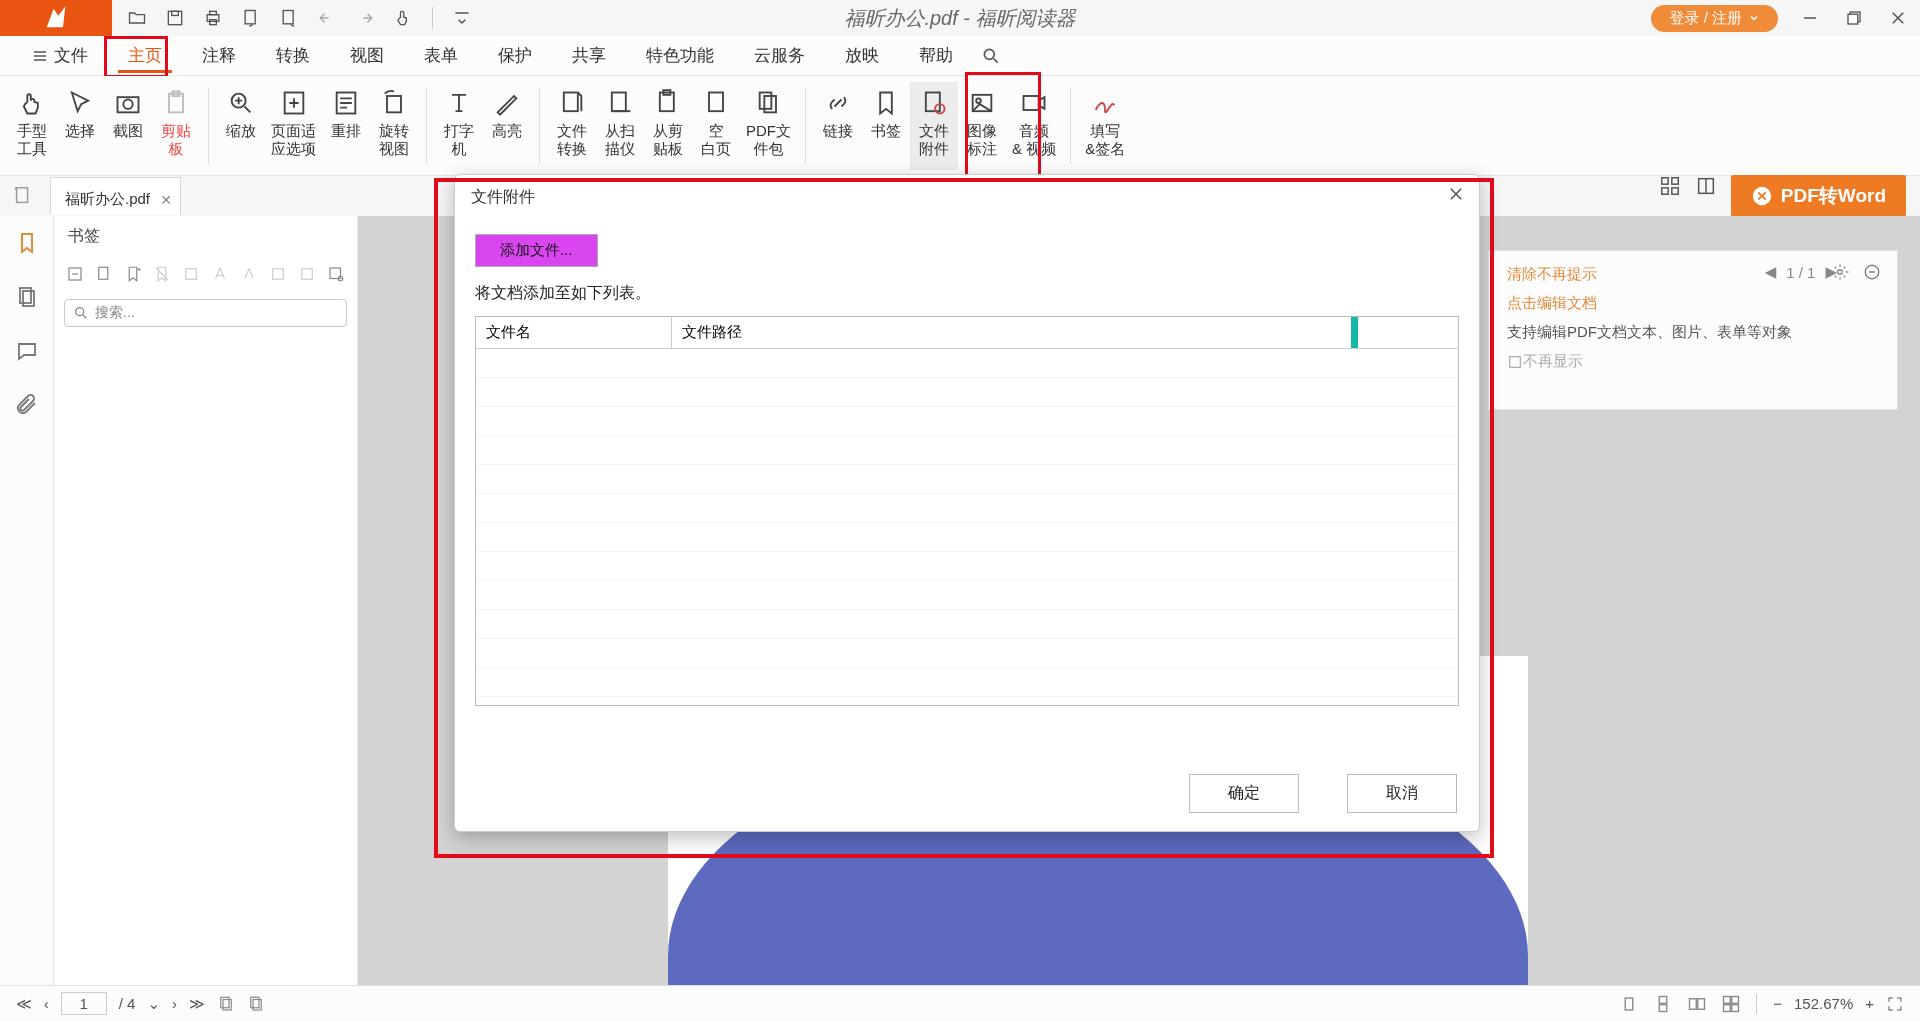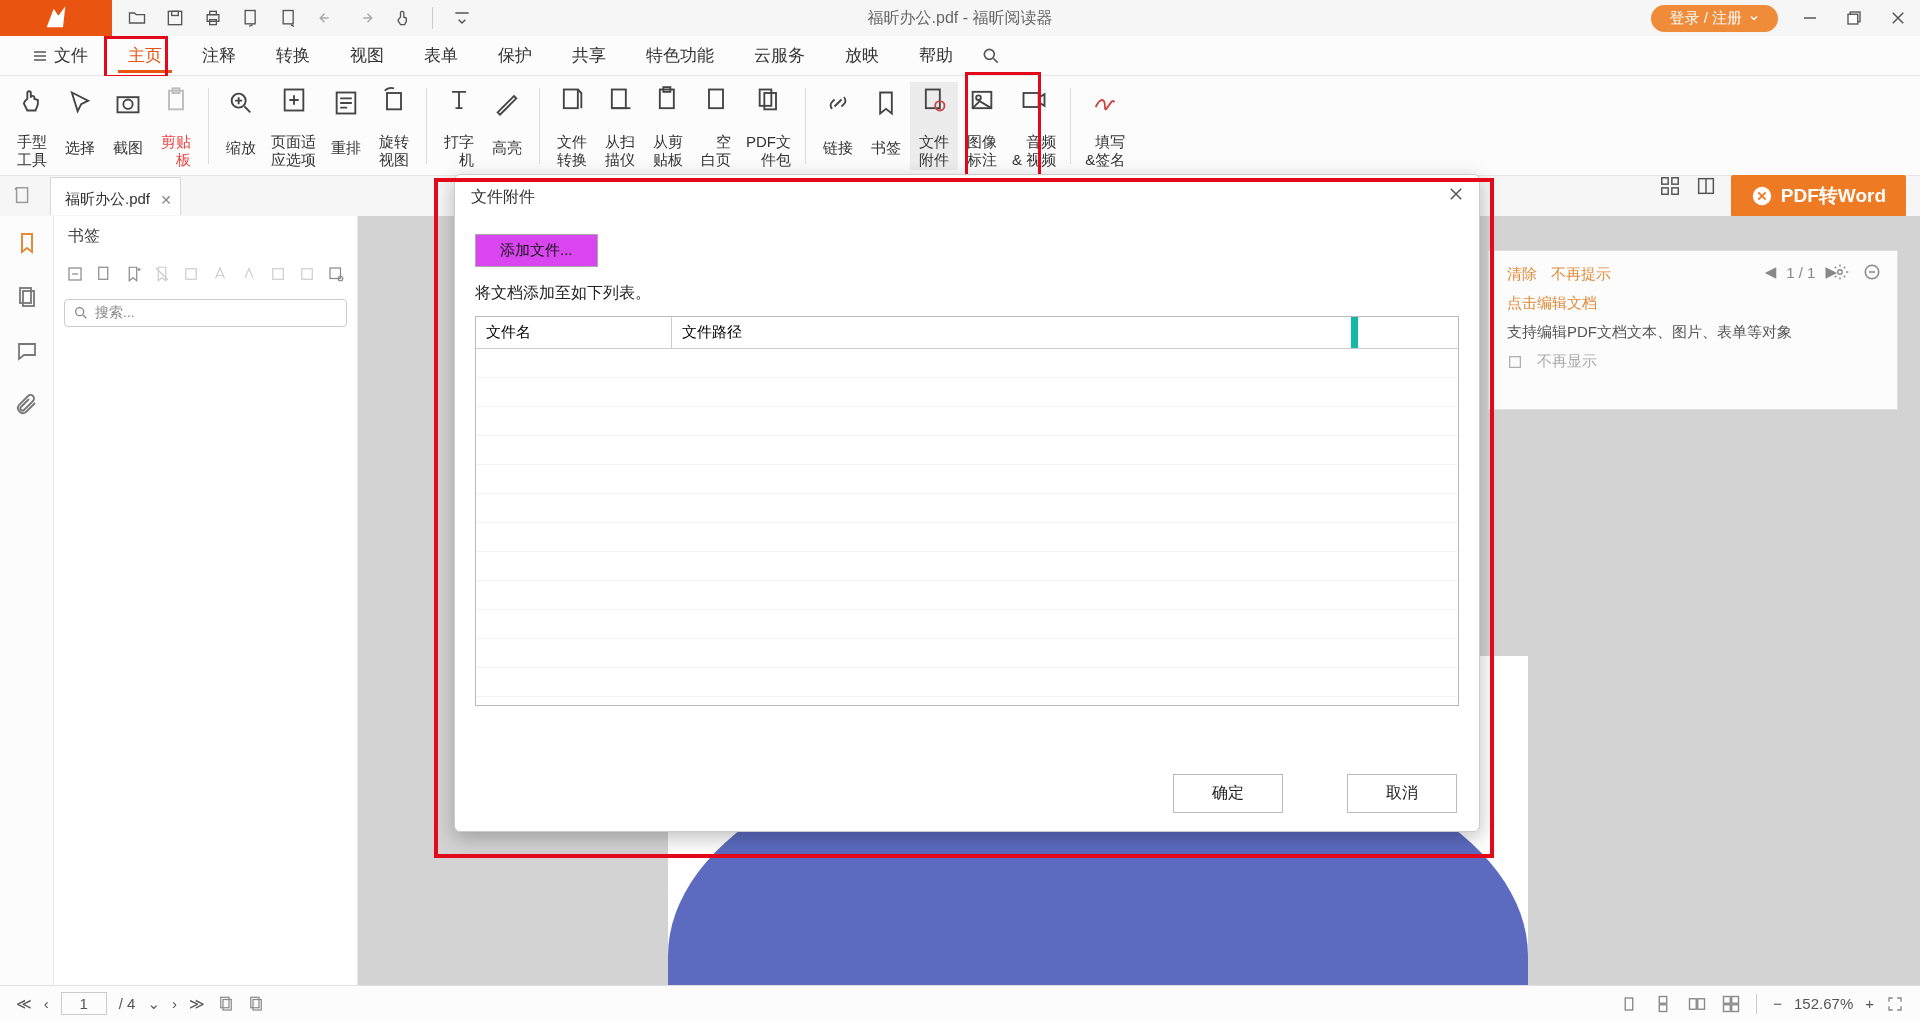--- a/index.html
+++ b/index.html
@@ -5,39 +5,39 @@
 * { margin: 0; padding: 0; box-sizing: border-box; font-family: "Microsoft YaHei", sans-serif; }
 body { width: 1920px; height: 1021px; background: #f5f5f5; overflow: hidden; position: relative; }
 
 
 .titlebar { height: 36px; background: #f6f6f6; display: flex; align-items: center; position: relative; }
 .app-logo { width: 112px; height: 36px; background: #e95411; display: flex; align-items: center; justify-content: center; }
 .app-logo svg { width: 28px; height: 28px; }
 .qat { display: flex; align-items: center; gap: 12px; padding-left: 12px; }
 .qat-icon { width: 26px; height: 26px; display: flex; align-items: center; justify-content: center; color: #555; }
 .qat-sep { width: 1px; height: 22px; background: #ccc; margin: 0 4px; }
-.titlebar-title { position: absolute; left: 50%; transform: translateX(-50%); color: #666; font-size: 16px; }
+.titlebar-title { position: absolute; left: 50%; transform: translateX(-50%); color: #666; font-size: 20px; font-style: italic; }
 .titlebar-right { position: absolute; right: 10px; display: flex; align-items: center; gap: 20px; }
 .login-btn { background: #f08b3a; color: #fff; border-radius: 16px; padding: 4px 18px; font-size: 15px; display: flex; align-items: center; gap: 6px; }
 .win-ctrl { width: 24px; height: 24px; color: #555; display: flex; align-items: center; justify-content: center; }
 
 
 .menubar { height: 40px; background: #fcfcfc; display: flex; align-items: center; padding-left: 12px; gap: 0; border-bottom: 1px solid #e6e6e6; }
 .menu-item, .menu-file { padding: 8px 20px; font-size: 17px; color: #333; position: relative; }
 .menu-file { display: flex; align-items: center; gap: 6px; }
 .menu-item.active { color: #e95411; }
 .menu-item.active::after { content: ""; position: absolute; left: 10px; right: 10px; bottom: 2px; height: 3px; background: #e95411; }
 .menu-highlight-box { position: absolute; border: 3px solid #e20a1a; pointer-events: none; }
 .menu-search { margin-left: 8px; color: #555; display: flex; }
 
 
 .ribbon { height: 100px; background: #fcfcfc; display: flex; align-items: center; padding: 6px 8px; border-bottom: 1px solid #e6e6e6; position: relative; }
 .ribbon-btn { display: flex; flex-direction: column; align-items: center; justify-content: flex-start; padding: 4px 6px; min-width: 48px; height: 88px; }
 .ribbon-icon { width: 34px; height: 34px; margin-bottom: 2px; display: flex; align-items: center; justify-content: center; color: #444; }
-.ribbon-label { font-size: 15px; color: #333; text-align: right; line-height: 1.2; white-space: pre; margin-top: 17px; }
+.ribbon-label { font-size: 15px; color: #333; text-align: center; line-height: 1.2; white-space: pre; }
 .ribbon-sep { width: 1px; height: 76px; background: #ddd; margin: 0 8px; }
 .ribbon-btn.highlighted { background: #ececec; }
 .ribbon-highlight-box { position: absolute; border: 3px solid #e20a1a; pointer-events: none; }
 
 
 .doctabbar { height: 40px; background: #f6f6f6; display: flex; align-items: center; padding-left: 50px; position: relative; }
 .doctab { background: #fff; border: 1px solid #d8d8d8; border-bottom: none; padding: 12px 30px 6px 14px; font-size: 15px; color: #333; position: relative; display: flex; align-items: center; }
 .doctab-close { position: absolute; right: 8px; color: #888; font-size: 14px; }
 .create-icon { position: absolute; left: 12px; color: #999; }
 .doctabbar-right { position: absolute; right: 14px; display: flex; gap: 14px; }
@@ -53,40 +53,40 @@
 .sidepanel-title { padding: 10px 14px; font-size: 16px; color: #444; }
 .sidepanel-tools { display: flex; gap: 8px; padding: 4px 10px; }
 .sp-tool { width: 26px; height: 26px; color: #888; display: flex; align-items: center; justify-content: center; }
 .sp-search { margin: 8px 10px; border: 1px solid #ccc; border-radius: 4px; padding: 4px 8px; display: flex; align-items: center; gap: 6px; color: #888; font-size: 14px; }
 
 .canvas-wrap { flex: 1; background: #d3d3d3; position: relative; overflow: hidden; }
 .page-img { position: absolute; left: 310px; top: 440px; width: 860px; height: 480px; background: #fff; }
 .page-blob { position: absolute; left: 310px; top: 520px; width: 860px; height: 400px; background: #5c6bc0; border-radius: 400px 400px 0 0 / 220px 220px 0 0; }
 
 .info-strip { position: absolute; top: 34px; right: 22px; width: 410px; height: 160px; background: #fcfcfc; border: 1px solid #e0e0e0; padding: 14px 18px; font-size: 15px; color: #555; }
-.info-row { display: flex; align-items: center; gap: 14px; margin-bottom: 10px; }
+.info-row { display: flex; align-items: center; margin-bottom: 10px; }
 .info-links { color: #e28b3a; }
 .info-nav { position: absolute; top: 12px; right: 60px; display: flex; align-items: center; gap: 10px; color: #888; }
 .info-gear { position: absolute; top: 12px; right: 16px; display: flex; gap: 14px; color: #888; }
 
 
 .dialog-area-highlight { position: absolute; left: 434px; top: 178px; width: 1060px; height: 680px; border: 4px solid #e20a1a; pointer-events: none; z-index: 30; }
 .dialog { position: absolute; left: 454px; top: 174px; width: 1026px; height: 658px; background: #fff; border: 1px solid #ccc; border-radius: 6px; box-shadow: 0 6px 20px rgba(0,0,0,.25); z-index: 25; display: flex; flex-direction: column; }
 .dialog-head { padding: 12px 16px; font-size: 16px; color: #333; position: relative; }
 .dialog-close { position: absolute; right: 14px; top: 10px; color: #555; }
 .dialog-body { padding: 14px 20px; flex: 1; }
 .dialog-addbtn { border: 1px solid #aaa; padding: 6px 24px; font-size: 15px; color: #111; background: #d946ef; }
 .dialog-hint { margin-top: 16px; font-size: 16px; color: #222; }
 .dialog-table { margin-top: 12px; border: 1px solid #bbb; height: 390px; background: #fff; }
 .dt-head { display: flex; border-bottom: 1px solid #ccc; }
 .dt-col1 { width: 196px; padding: 6px 10px; border-right: 1px solid #ccc; font-size: 15px; }
 .dt-col2 { flex: 1; padding: 6px 10px; border-right: 7px solid #14b8a6; font-size: 15px; }
 .dt-col3 { width: 100px; }
 .dt-rows { height: 350px; background: repeating-linear-gradient(#fff, #fff 28px, #f3f3f3 28px, #f3f3f3 29px); }
-.dialog-foot { padding: 18px 22px; display: flex; justify-content: flex-end; gap: 64px; align-items: center; }
+.dialog-foot { padding: 18px 22px; display: flex; justify-content: flex-end; gap: 48px; align-items: center; }
 .dialog-btn { border: 1px solid #bbb; background: #fff; padding: 8px 38px; font-size: 16px; color: #222; }
 
 
 .statusbar { position: absolute; bottom: 0; left: 0; right: 0; height: 36px; background: #fcfcfc; border-top: 1px solid #e0e0e0; display: flex; align-items: center; padding: 0 16px; font-size: 15px; color: #555; }
 .sb-left { display: flex; align-items: center; gap: 12px; }
 .sb-page-input { border: 1px solid #ccc; padding: 2px 6px; width: 46px; text-align: center; }
 .sb-right { margin-left: auto; display: flex; align-items: center; gap: 16px; }
 .sb-zoom { display: flex; align-items: center; gap: 12px; }
 
 svg { display: block; }

